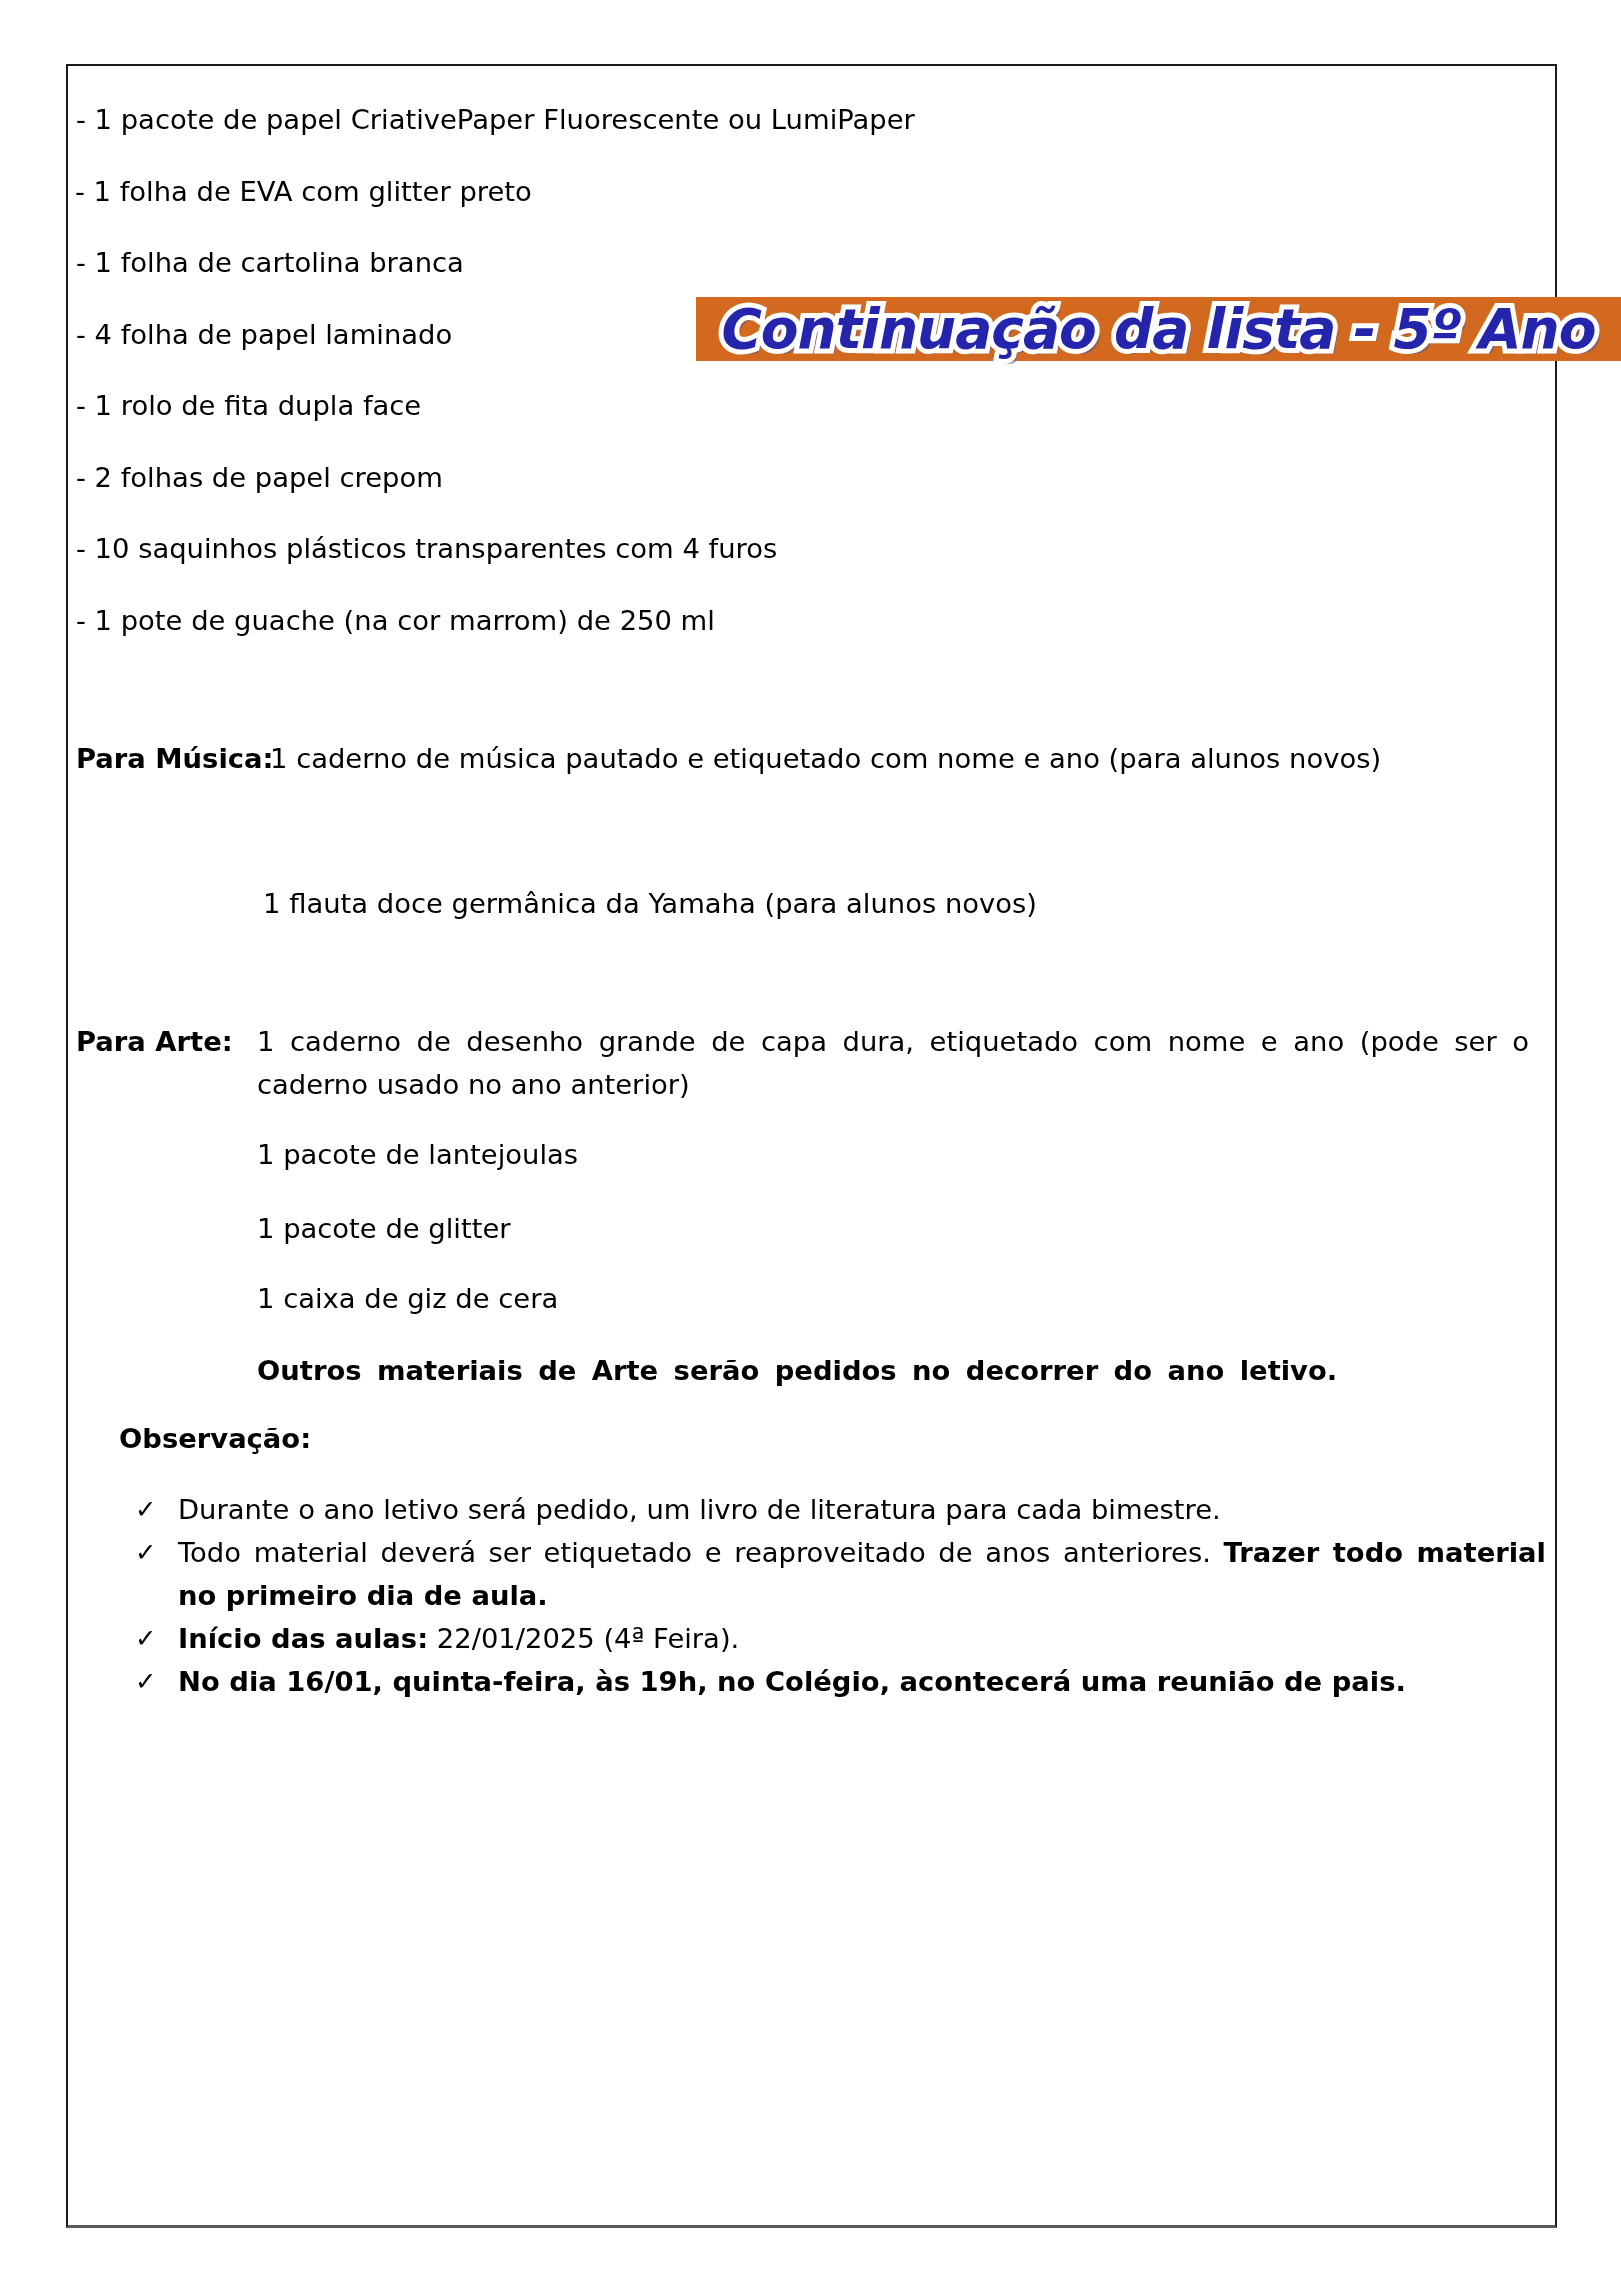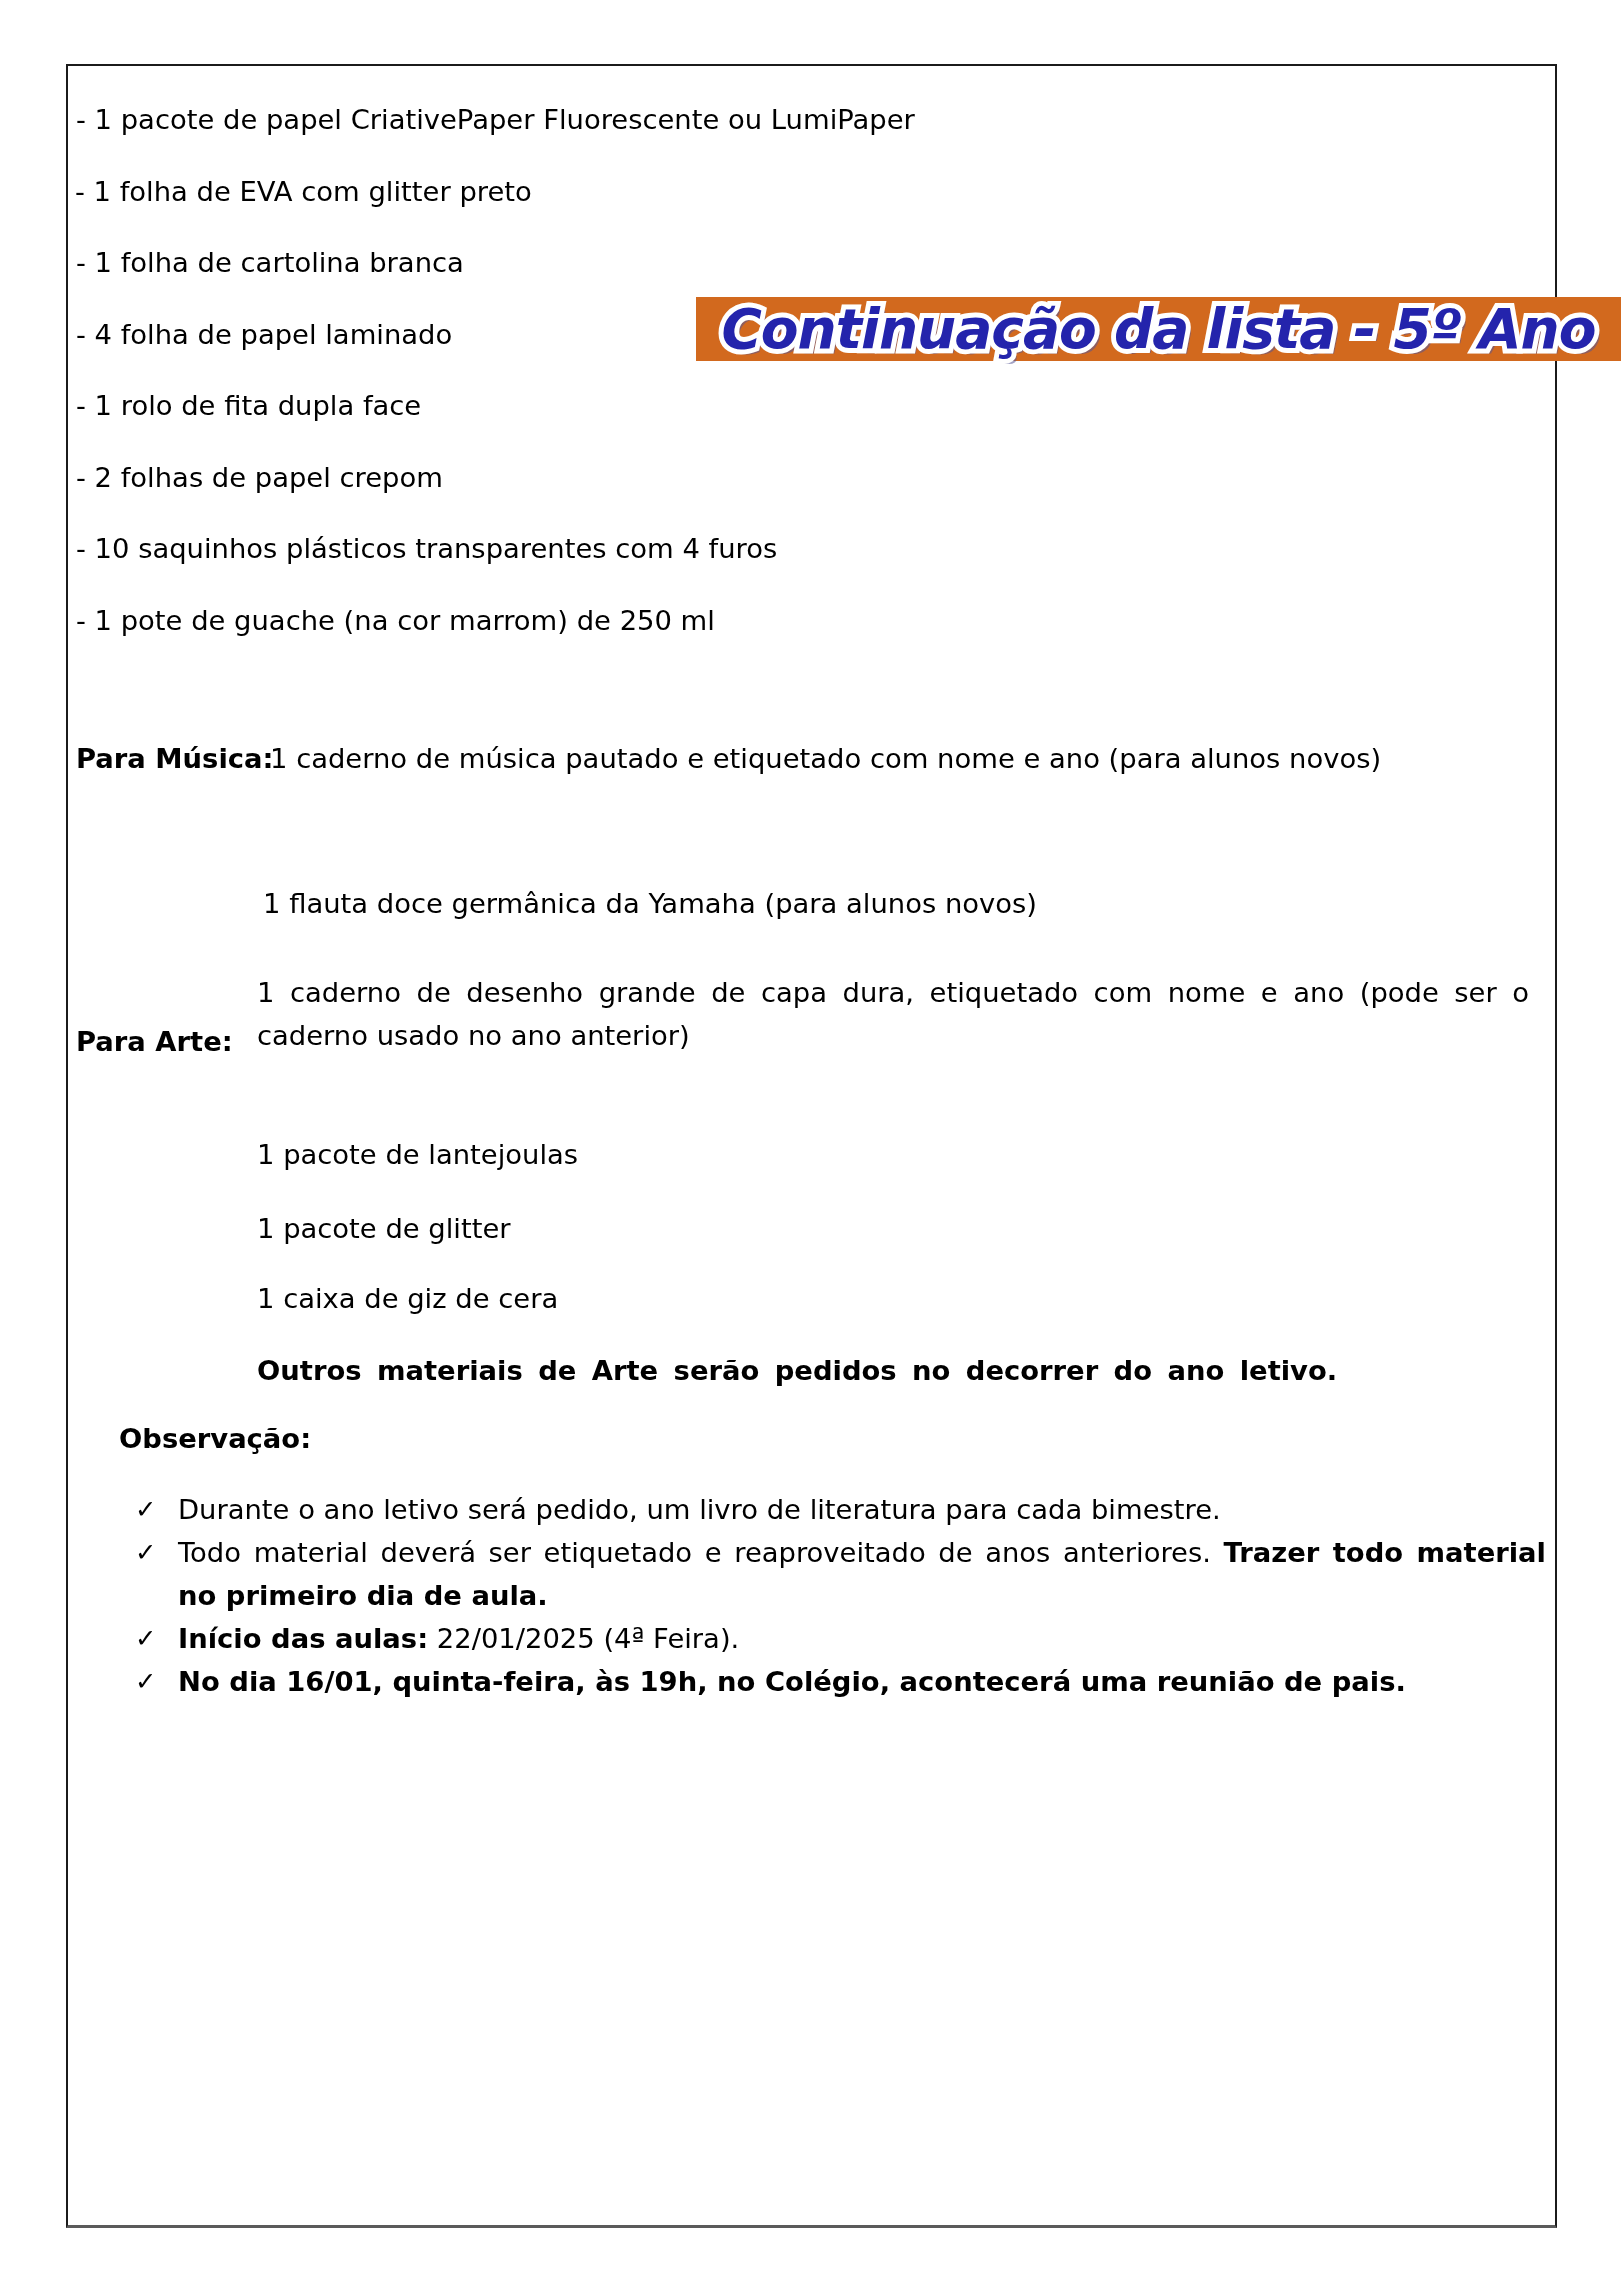--- a/index.html
+++ b/index.html
@@ -107,21 +107,21 @@
   <div class="line" style="left:76px; top:384px;">- 1 rolo de fita dupla face</div>
   <div class="line" style="left:76px; top:456px;">- 2 folhas de papel crepom</div>
   <div class="line" style="left:76px; top:527px;">- 10 saquinhos plásticos transparentes com 4 furos</div>
   <div class="line" style="left:76px; top:599px;">- 1 pote de guache (na cor marrom) de 250 ml</div>
 
   <div class="line b" style="left:76px; top:737px;">Para Música:</div>
   <div class="line" style="left:270px; top:737px;">1 caderno de música pautado e etiquetado com nome e ano (para alunos novos)</div>
   <div class="line" style="left:263px; top:882px;">1 flauta doce germânica da Yamaha (para alunos novos)</div>
 
   <div class="line b" style="left:76px; top:1020px;">Para Arte:</div>
-  <div class="wrapblock" style="left:257px; top:971px; width:1272px;">1 caderno de desenho grande de capa dura, etiquetado com nome e ano (pode ser o caderno usado no ano anterior)</div>
+  <div class="wrapblock" style="left:257px; top:1020px; width:1272px;">1 caderno de desenho grande de capa dura, etiquetado com nome e ano (pode ser o caderno usado no ano anterior)</div>
   <div class="line" style="left:257px; top:1133px;">1 pacote de lantejoulas</div>
   <div class="line" style="left:257px; top:1207px;">1 pacote de glitter</div>
   <div class="line" style="left:257px; top:1277px;">1 caixa de giz de cera</div>
   <div class="line b note" style="left:257px; top:1349px;">Outros materiais de Arte serão pedidos no decorrer do ano letivo.</div>
 
   <div class="line b" style="left:119px; top:1417px;">Observação:</div>
 
   <div class="obs-list">
     <div class="obs">
       <span class="check">✓</span>

